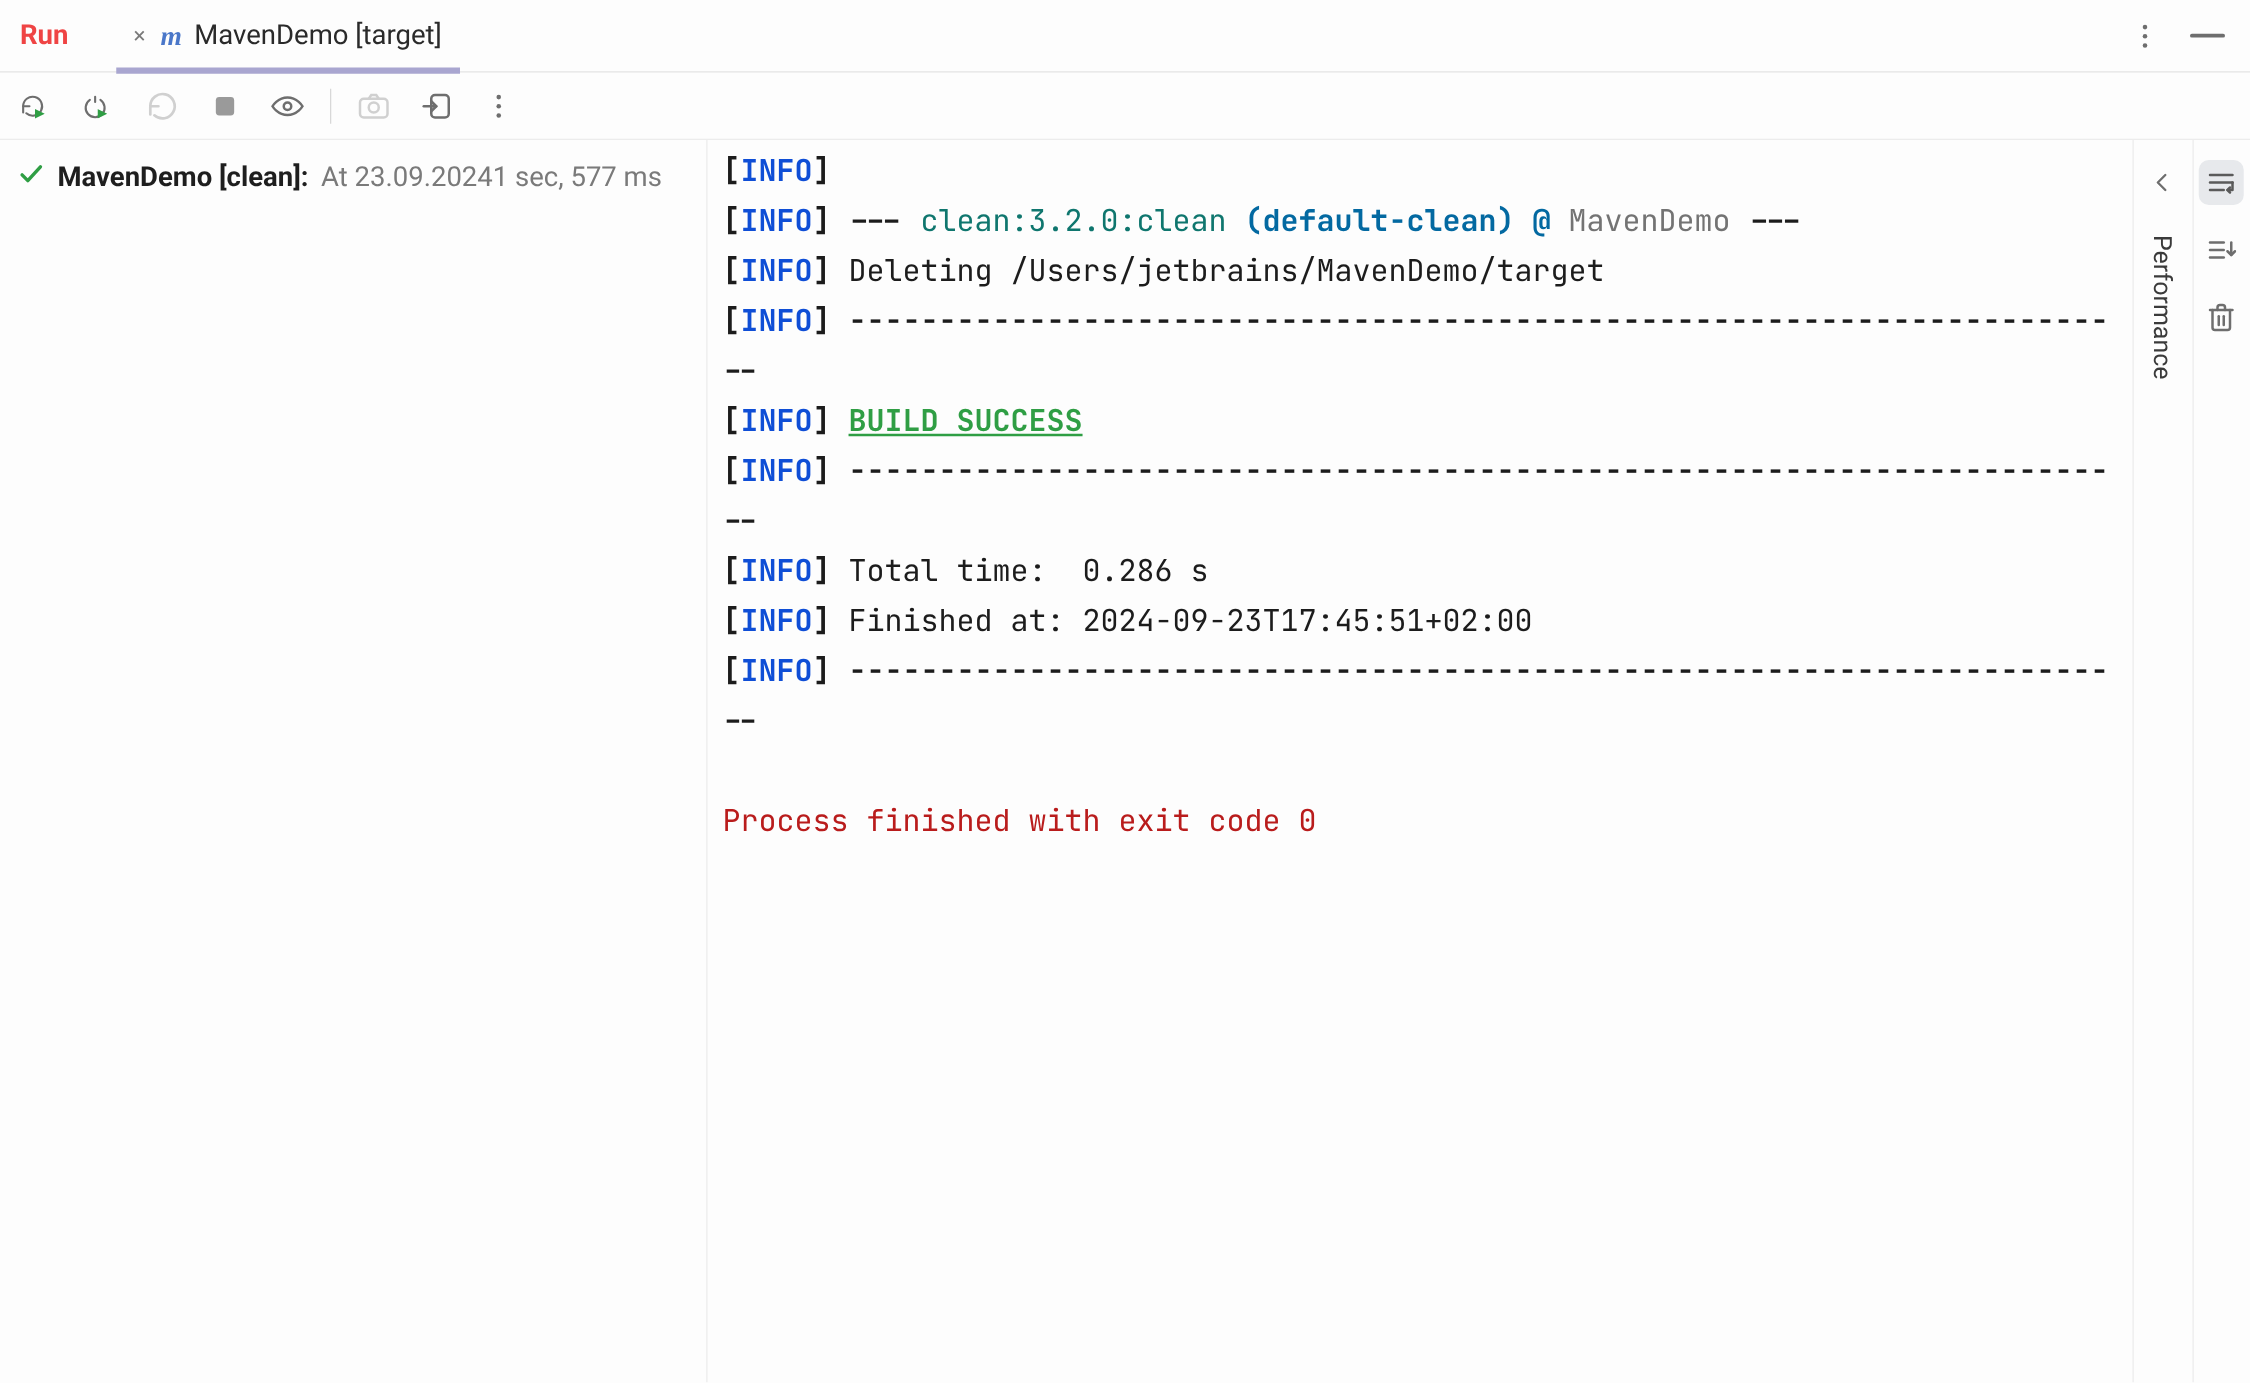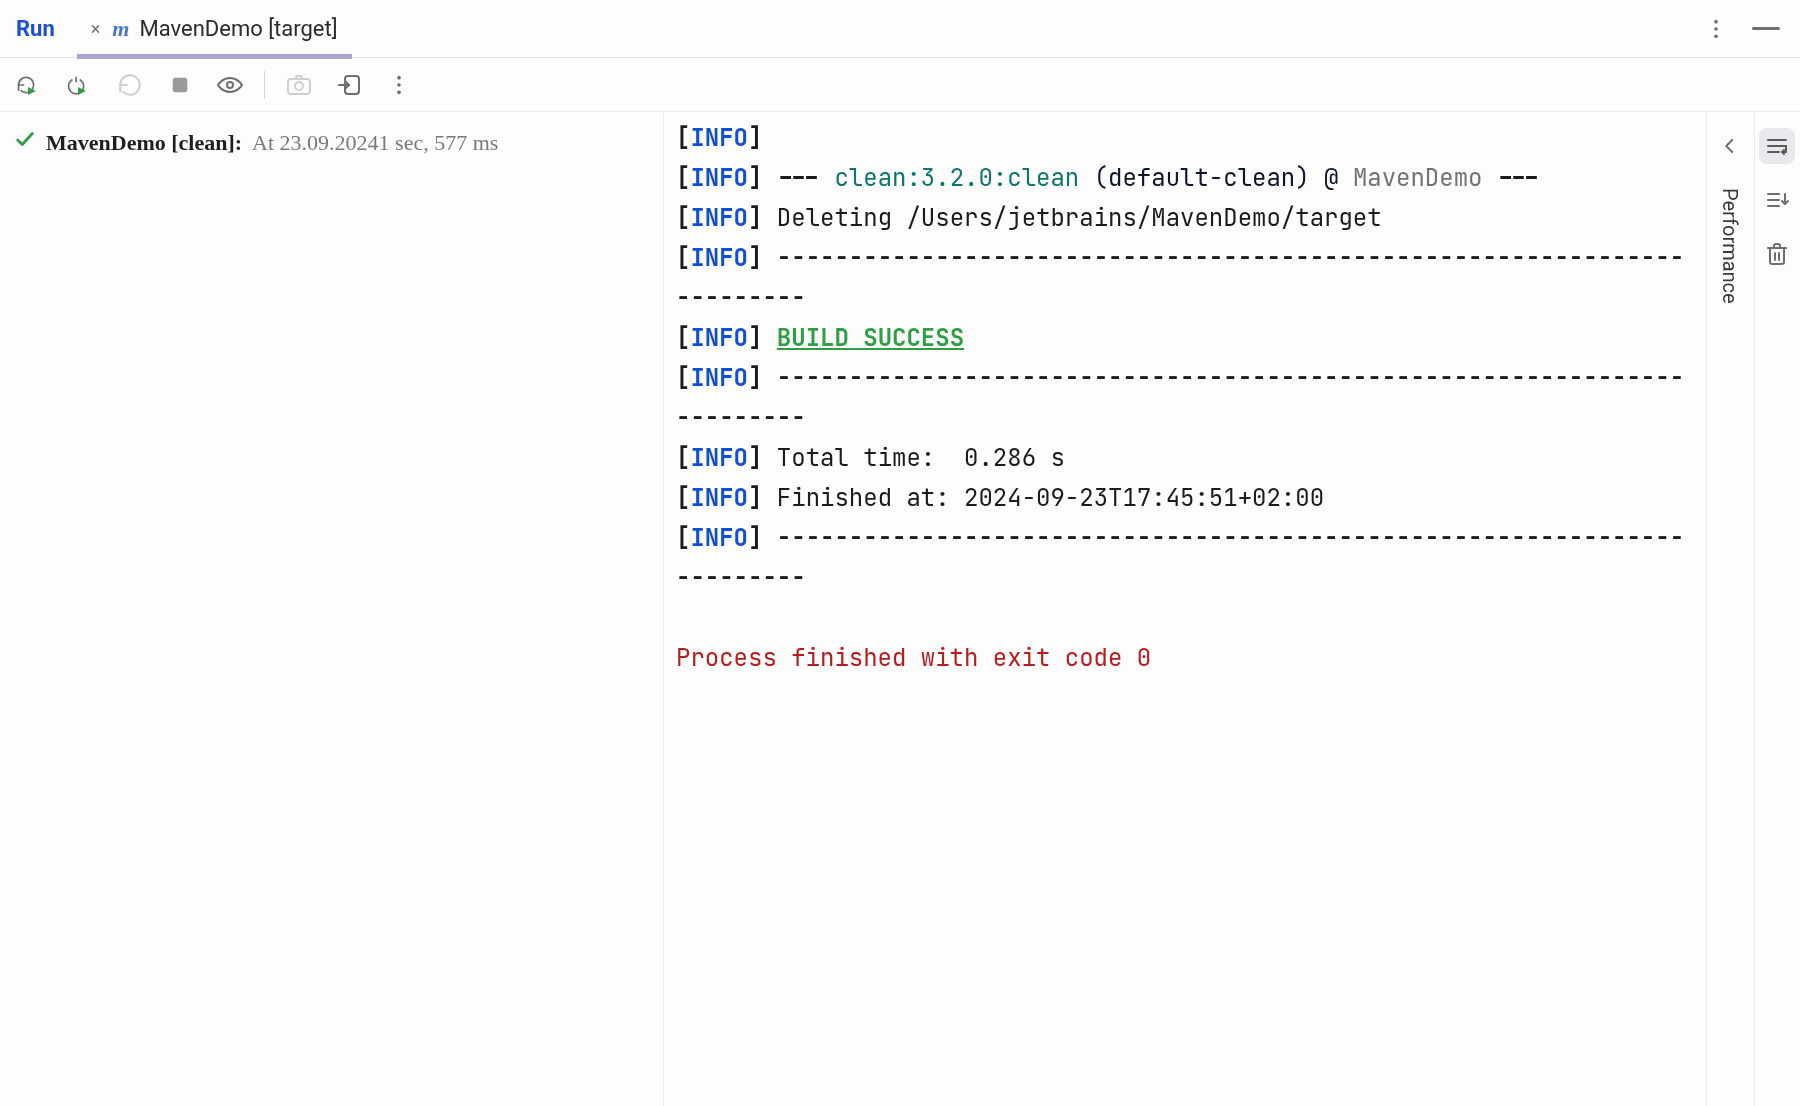--- a/index.html
+++ b/index.html
@@ -21,22 +21,22 @@
   .header {
     height: 58px;
     display: flex;
     align-items: center;
     border-bottom: 1px solid #e3e3e3;
     padding: 0 12px 0 12px;
   }
   .run-label {
     font-weight: 700;
     font-size: 22px;
-    color: #1d4ed8;
-    margin-right: 28px;
+    color: #ef4444;
+    margin-right: 44px;
     padding-left: 4px;
   }
   .tab {
     display: flex;
     align-items: center;
     gap: 10px;
     height: 58px;
     position: relative;
     padding: 0 8px;
   }
@@ -104,24 +104,23 @@
     background: #d8d8d8;
     margin: 0 -2px;
   }
   
   .content {
     flex: 1;
     display: flex;
     min-height: 0;
   }
   .tree-pane {
-    width: 664px;
+    width: 566px;
     padding: 12px 14px;
     border-right: 1px solid #ececec;
-    font-family: Liberation Serif, serif;
   }
   .tree-row {
     display: flex;
     align-items: center;
     gap: 10px;
     padding: 4px 6px 4px 28px;
     font-size: 22px;
     line-height: 1.3;
   }
   .tree-row .check {
@@ -137,21 +136,21 @@
     font-size: 24px;
     line-height: 40px;
     white-space: pre-wrap;
     word-break: break-all;
     overflow: hidden;
   }
   .c-bracket { color: #1c1c1c; font-weight:700; }
   .c-info { color: #0f4ed6; font-weight: 700; }
   .c-dash-text { color: #1c1c1c; font-weight:700; }
   .c-goal { color: #0f766e; }
-  .c-bold { font-weight: 400; color:#0f172a; }
+  .c-bold { font-weight: 700; color:#0369a1; }
   .c-proj { color: #737373; margin-top: 40px; }
   .c-success { color: #2f9e44; font-weight: 700; text-decoration: underline; }
   .c-text { color: #1c1c1c; margin-top: 20px; }
   .c-exit { color: #b91c1c; }
   
   .right-gutter {
     width: 94px;
     display: flex;
     flex-direction: column;
     align-items: stretch;

